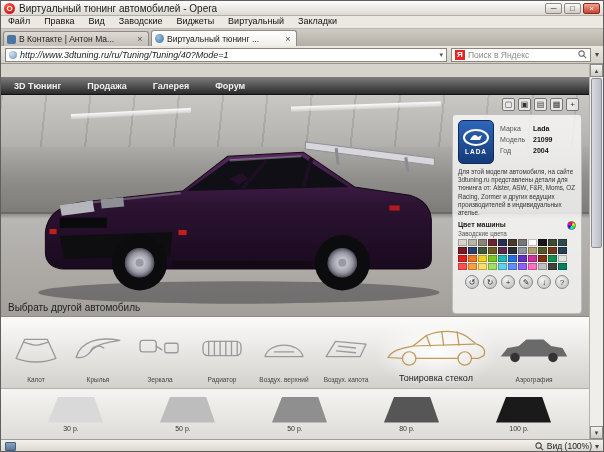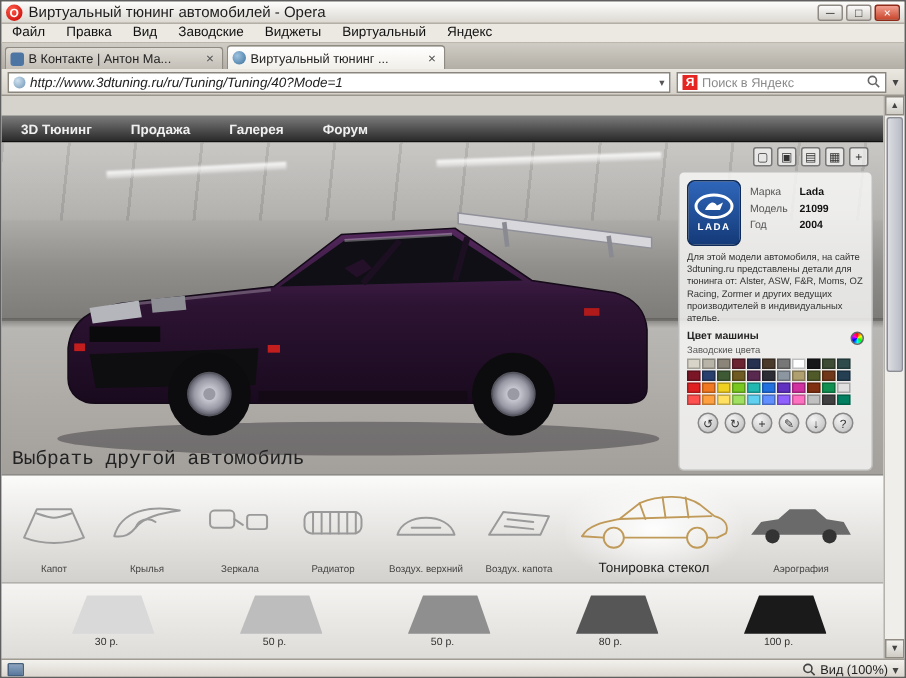--- a/index.html
+++ b/index.html
@@ -107,21 +107,21 @@
   .palette-dot { float:right; width:9px; height:9px; border-radius:50%;
     background:conic-gradient(#f00,#ff0,#0f0,#0ff,#00f,#f0f,#f00); border:1px solid #666; }
   .factory-label { font-size:6.3px; color:#555; margin:2px 0 2px; }
   .crow { display:flex; gap:1px; margin-bottom:1px; }
   .ccell { width:9px; height:7px; border:1px solid rgba(0,0,0,0.25); }
   .panel-tools { display:flex; justify-content:center; gap:4px; margin-top:5px; }
   .round-btn { width:14px; height:14px; border-radius:50%;
     background:radial-gradient(circle at 35% 30%, #f4f4f4, #b9b9b9); border:1px solid #888;
     font-size:8px; line-height:13px; text-align:center; color:#333; }
 
-  .choose-other { position:absolute; left:7px; bottom:3px; font-size:13px; color:#222;font-family:Liberation Mono, monospace; }
+  .choose-other { position:absolute; left:7px; bottom:3px; font-size:10px; color:#222; }
 
   
   .parts-strip { position:absolute; left:0; top:252px; width:588px; height:72px;
     background:linear-gradient(#fbfbfa,#d3d1cd); border-top:1px solid #8d8b87;
     display:flex; align-items:center; padding-left:4px; }
   .part-item { width:62px; height:66px; display:flex; flex-direction:column;
     align-items:center; justify-content:center; }
   .part-item .picon { flex:1; display:flex; align-items:center; justify-content:center; }
   .part-label { font-size:6.5px; color:#444; white-space:nowrap; padding-bottom:3px; }
   .part-item.wide { width:118px; background:radial-gradient(ellipse at center, rgba(255,255,255,0.95), rgba(255,255,255,0) 75%); }
@@ -174,21 +174,21 @@
     </div>
   </div>
 
   <div class="menubar">
     <span class="menu-item">Файл</span>
     <span class="menu-item">Правка</span>
     <span class="menu-item">Вид</span>
     <span class="menu-item">Заводские</span>
     <span class="menu-item">Виджеты</span>
     <span class="menu-item">Виртуальный</span>
-    <span class="menu-item">Яндекс</span>
+    <span class="menu-item">Закладки</span>
   </div>
 
   <div class="tabbar">
     <div class="tab">
       <span class="tab-fav vk"></span>
       <span class="tab-label">В Контакте | Антон Ма...</span>
       <span class="tab-close">×</span>
     </div>
     <div class="tab active">
       <span class="tab-fav globe"></span>

